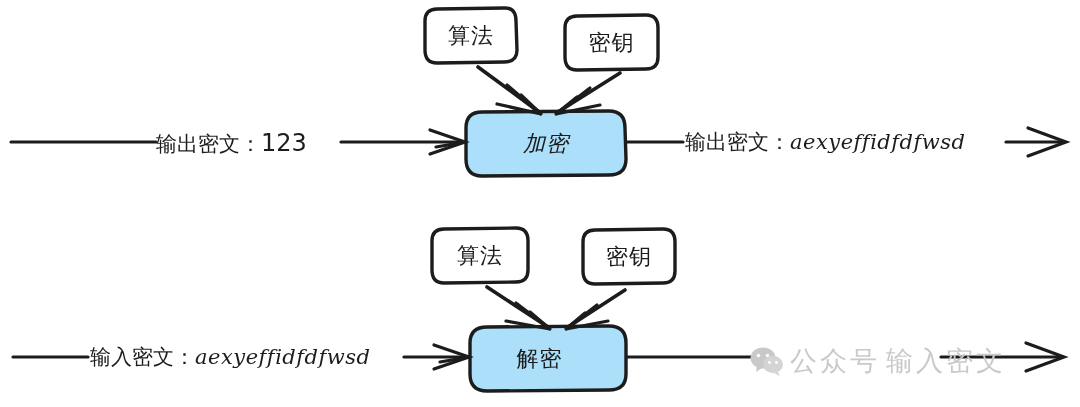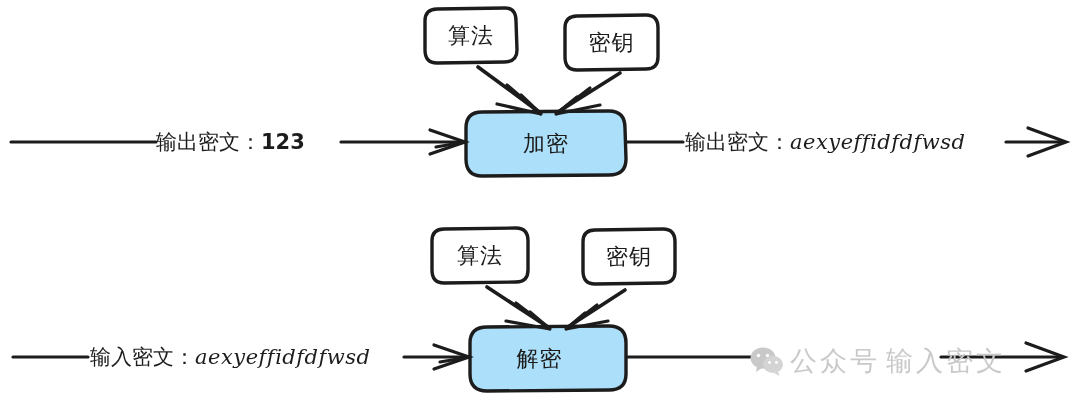--- a/index.html
+++ b/index.html
@@ -46,22 +46,22 @@
     font-family: "Liberation Sans", "DejaVu Sans", sans-serif;
   }
   .edge-label .val-script {
     font-family: "DejaVu Serif", serif;
     font-style: italic;
     font-size: 21px;
     letter-spacing: 0.5px;
   }
   .edge-label .val-num {
     font-family: "DejaVu Sans", sans-serif;
-    font-weight: bold;
-    font-size: 21px;
+    font-weight: normal;
+    font-size: 24px;
     letter-spacing: 0px;
   }
   .watermark {
     position: absolute;
     display: flex;
     align-items: center;
     gap: 6px;
     color: #c9c9c9;
     font-size: 27px;
     letter-spacing: 3px;
@@ -181,21 +181,21 @@
       </svg>
     </span>
     <span>公众号</span>
     <span>输入密文</span>
   </div>
 
   <div class="node-label" style="left:425px; top:9px; width:92px; height:54px;">算法</div>
 
   <div class="node-label" style="left:565px; top:16px; width:93px; height:54px;">密钥</div>
 
-  <div class="node-label" style="left:466px; top:112px; width:160px; height:64px;">加密</div>
+  <div class="node-label" style="left:466px; top:112px; width:160px; height:64px;font-style:italic;">加密</div>
 
   <div class="node-label" style="left:432px; top:229px; width:96px; height:54px;">算法</div>
 
   <div class="node-label" style="left:583px; top:230px; width:92px; height:54px;">密钥</div>
 
   <div class="node-label" style="left:470px; top:327px; width:139px; height:64px;">解密</div>
 
   <div class="edge-label" style="left:156px; top:131px;">
     <span>输出密文：</span><span class="val-num">123</span>
   </div>

